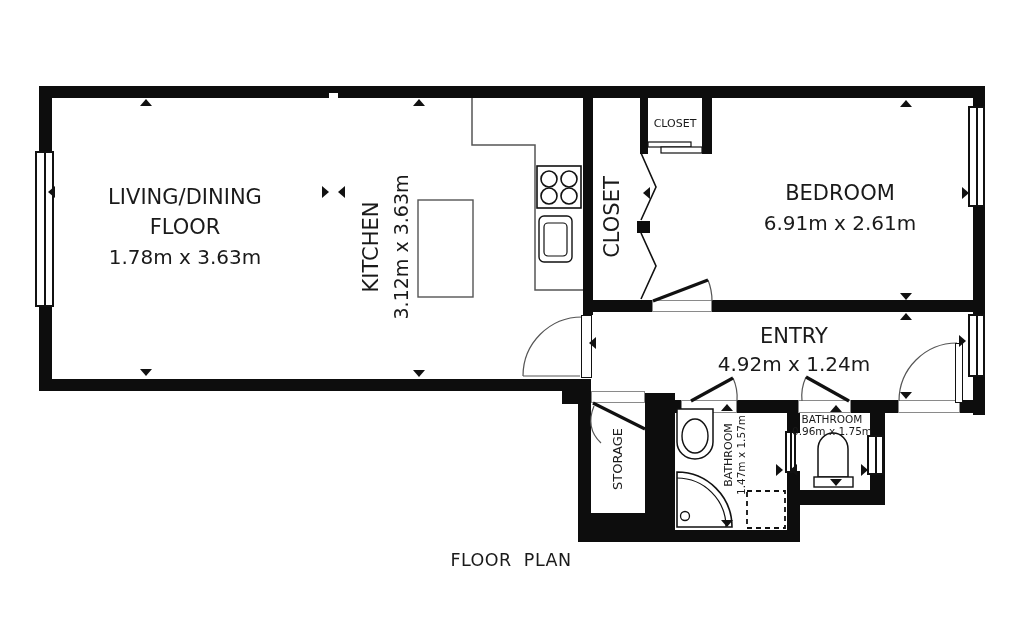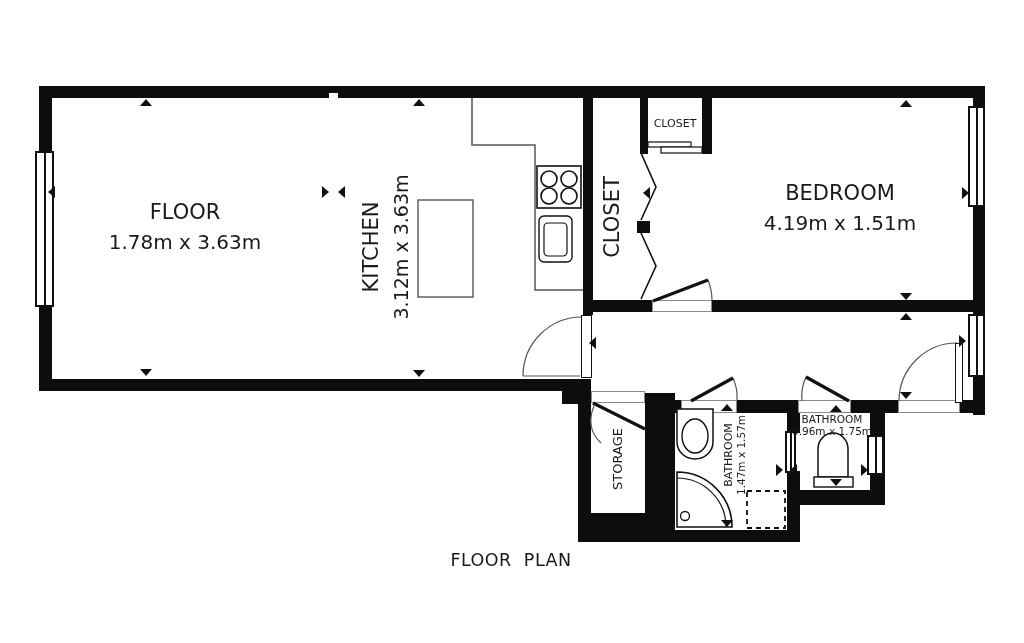--- a/index.html
+++ b/index.html
@@ -176,42 +176,47 @@
   <div class="ar" style="left:959px;top:335px"></div>
   <div class="au" style="left:721px;top:404px"></div>
   <div class="ad" style="left:721px;top:520px"></div>
   <div class="ar" style="left:776px;top:464px"></div>
   <div class="al" style="left:790px;top:464px"></div>
   <div class="au" style="left:830px;top:405px"></div>
   <div class="ad" style="left:830px;top:479px"></div>
   <div class="ar" style="left:861px;top:464px"></div>
 
   <div class="lbl" style="left:185px;top:227px">
+    <div class="t-room">LIVING/DINING</div>
     <div class="t-room">FLOOR</div>
     <div class="t-dims">1.78m x 3.63m</div>
   </div>
 
   <div class="vlbl" style="left:386px;top:247px">
     <div class="t-room">KITCHEN</div>
     <div class="t-dims t-kitchen-dims">3.12m x 3.63m</div>
   </div>
 
   <div class="vlbl" style="left:612px;top:217px">
     <div class="t-room">CLOSET</div>
   </div>
 
   <div class="lbl" style="left:675px;top:123px">
     <div class="t-small">CLOSET</div>
   </div>
 
   <div class="lbl" style="left:840px;top:208px">
     <div class="t-room">BEDROOM</div>
-    <div class="t-dims">4.19m x 1.51m</div>
-  </div>
-
+    <div class="t-dims">6.91m x 2.61m</div>
+  </div>
+
+  <div class="lbl" style="left:794px;top:350px">
+    <div class="t-room" style="line-height:28px">ENTRY</div>
+    <div class="t-dims" style="line-height:28px">4.92m x 1.24m</div>
+  </div>
 
   <div class="vlbl" style="left:617px;top:459px">
     <div class="t-storage">STORAGE</div>
   </div>
 
   <div class="vlbl" style="left:734px;top:455px">
     <div class="t-small">BATHROOM</div>
     <div class="t-tiny">1.47m x 1.57m</div>
   </div>
 

